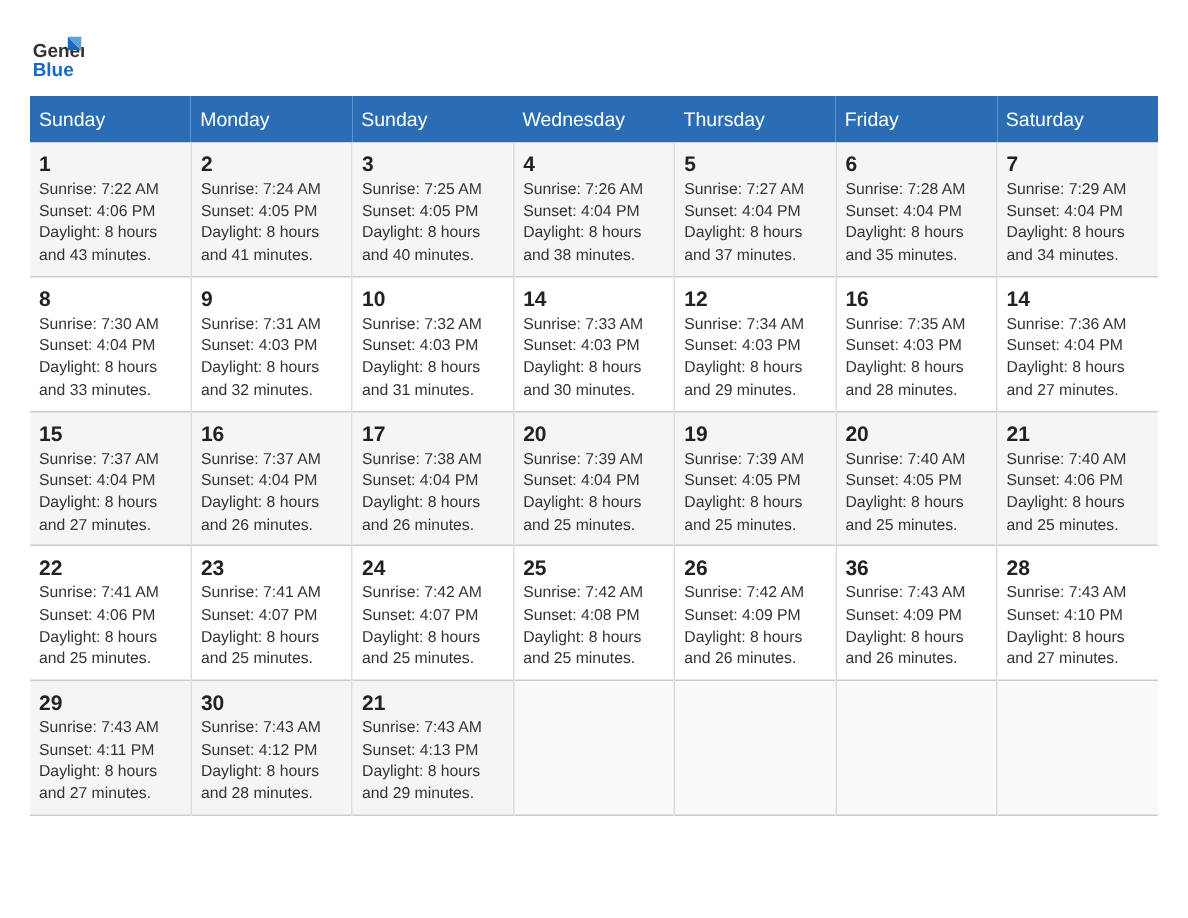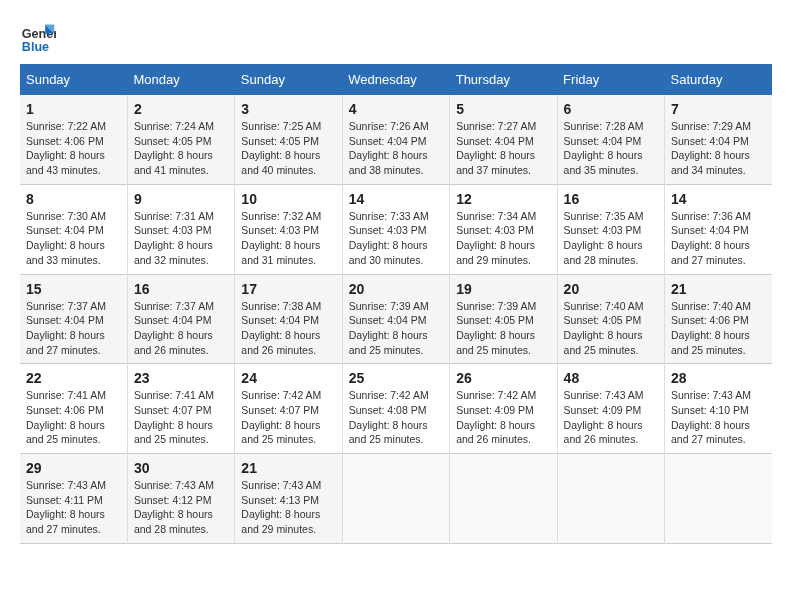--- a/index.html
+++ b/index.html
@@ -225,21 +225,21 @@
         </td>
         <td>
           <span class="day-num">25</span>
           <div class="day-info">Sunrise: 7:42 AM<br>Sunset: 4:08 PM<br>Daylight: 8 hours and 25 minutes.</div>
         </td>
         <td>
           <span class="day-num">26</span>
           <div class="day-info">Sunrise: 7:42 AM<br>Sunset: 4:09 PM<br>Daylight: 8 hours and 26 minutes.</div>
         </td>
         <td>
-          <span class="day-num">48</span>
+          <span class="day-num">36</span>
           <div class="day-info">Sunrise: 7:43 AM<br>Sunset: 4:09 PM<br>Daylight: 8 hours and 26 minutes.</div>
         </td>
         <td>
           <span class="day-num">28</span>
           <div class="day-info">Sunrise: 7:43 AM<br>Sunset: 4:10 PM<br>Daylight: 8 hours and 27 minutes.</div>
         </td>
       </tr>
       <tr>
         <td>
           <span class="day-num">29</span>

